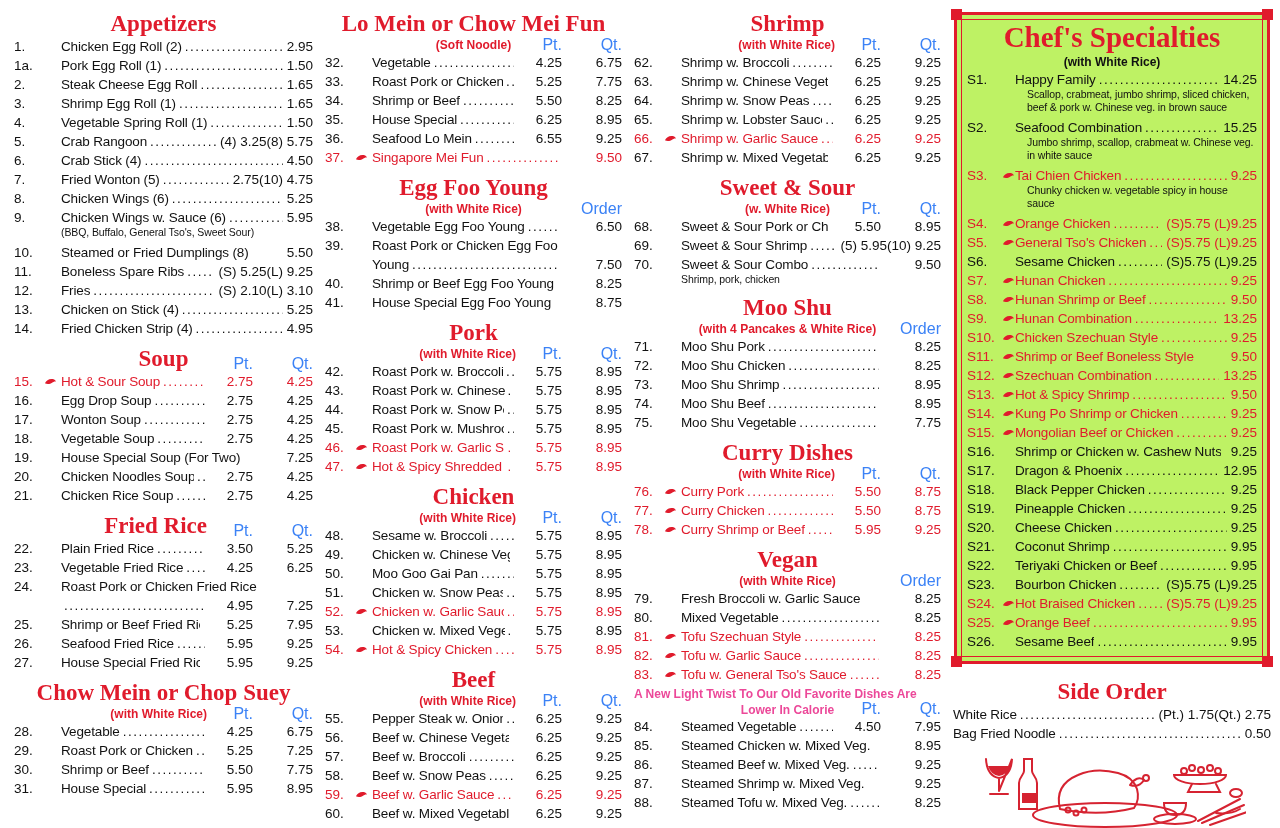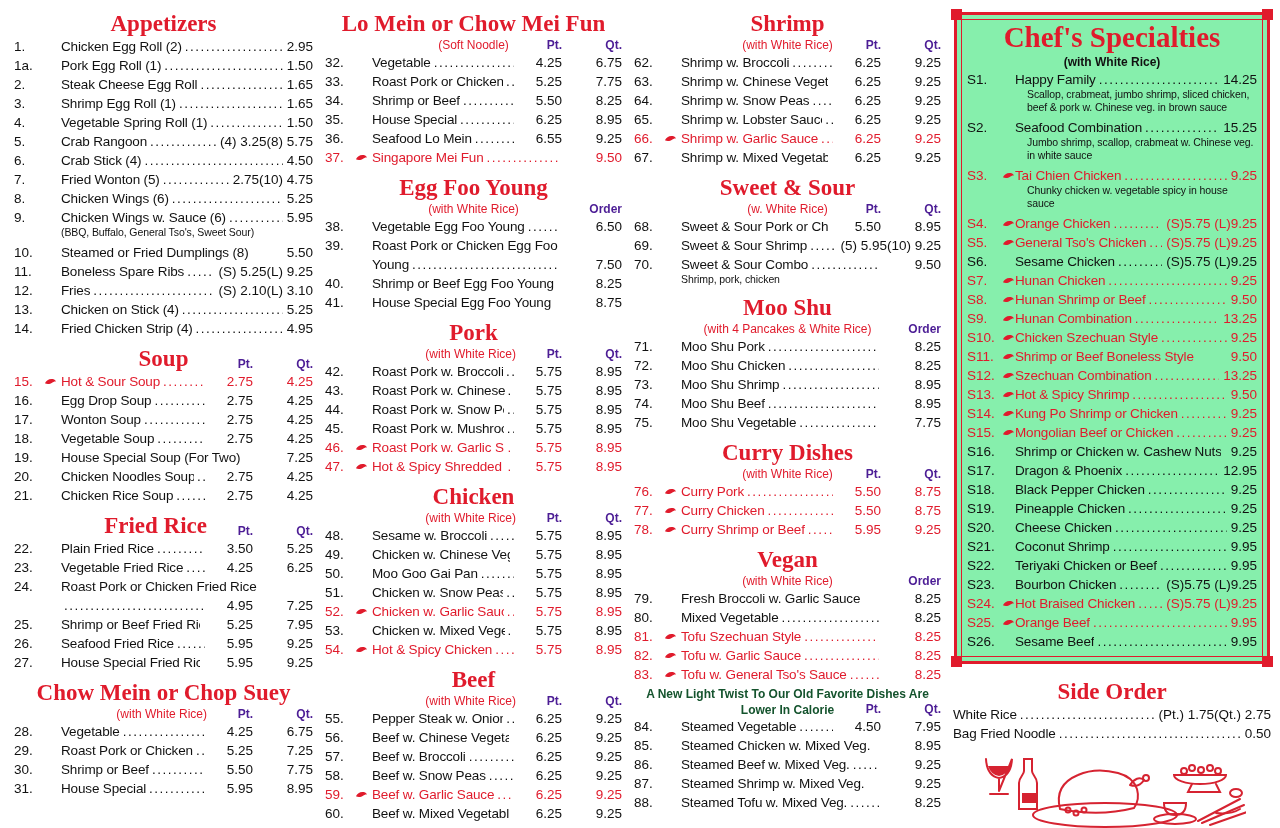--- a/index.html
+++ b/index.html
@@ -7,43 +7,43 @@
        font-family:"Liberation Sans",sans-serif;color:#111;}
   .menu{display:grid;grid-template-columns:299px 297px 307px 318px;column-gap:12px;
         padding:6px 12px 0 14px;box-sizing:border-box;width:1280px;height:828px}
   .col{min-width:0}
   .section{margin-bottom:3px;position:relative}
   .trow,.srow{display:grid;grid-template-columns:1fr auto 1fr;align-items:end}
   .trow .right,.srow .right{display:flex;justify-content:flex-end;align-items:baseline}
   h2{margin:5px 0 1px;font-family:"Liberation Serif",serif;font-weight:bold;
      font-size:23px;line-height:25px;color:#e01b2c;text-align:center;white-space:nowrap}
   .boxed h2{font-size:29px;line-height:32px;margin-top:2px}
-  .subtitle{font-weight:normal;font-size:12px;line-height:16px;color:#e01b2c;white-space:nowrap}
+  .subtitle{font-weight:bold;font-size:12px;line-height:16px;color:#e01b2c;white-space:nowrap}
   .subtitle.sub-black{color:#111;font-weight:bold}
-  .hdr{font-weight:bold;font-size:12px;line-height:16px;color:#4c1d95}
-  .tag{font-weight:bold;font-size:12px;line-height:14px;color:#14532d;text-align:center;white-space:nowrap}
+  .hdr{font-weight:normal;font-size:16px;line-height:16px;color:#3b82f6}
+  .tag{font-weight:bold;font-size:12px;line-height:14px;color:#ec4899;white-space:nowrap}
   .item{display:flex;align-items:baseline;font-size:13.5px;line-height:19px}
   .item.red{color:#e01b2c}
   .num{flex:0 0 30px;white-space:nowrap}
   .pep{flex:0 0 17px;align-self:center;line-height:0}
   .col4 .num{flex:0 0 35px}
   .col4 .pep{flex:0 0 13px}
   .name{white-space:nowrap;overflow:hidden;flex:0 1 auto;min-width:0;letter-spacing:-0.15px}
   .leader{flex:1 1 8px;overflow:hidden;white-space:nowrap;margin:0 2px 0 3px}
   .leader::after{content:"................................................................................";letter-spacing:1.5px}
   .gap{flex:1 1 8px}
   .pt{flex:0 0 46px;text-align:right;white-space:nowrap}
   .qt{flex:0 0 60px;text-align:right;white-space:nowrap}
   .price{flex:0 0 auto;margin-left:2px;text-align:center;white-space:nowrap}
   .note{font-size:10.5px;line-height:13px;margin:-1px 0 4px 47px;letter-spacing:-0.1px;color:#111}
   .col4 .note{margin-left:60px}
   .cont .num,.cont .pep{visibility:hidden}
   
   .boxed{border:3px solid #e01b2c;outline:1px solid #e01b2c;outline-offset:-8px;
-         padding:4px 10px 10px;margin:6px 1px 10px;position:relative;background:#86efac}
+         padding:4px 10px 10px;margin:6px 1px 10px;position:relative;background:#bef264}
   .cnr{position:absolute;width:11px;height:11px;background:#e01b2c}
   .c-tl{left:-6px;top:-6px}.c-tr{right:-6px;top:-6px}.c-bl{left:-6px;bottom:-6px}.c-br{right:-6px;bottom:-6px}
   .illus{display:block;margin:4px auto 0}
 </style>
 </head>
 <body>
 
 <div class="menu">
   <div class="col">
       <div class="section">

